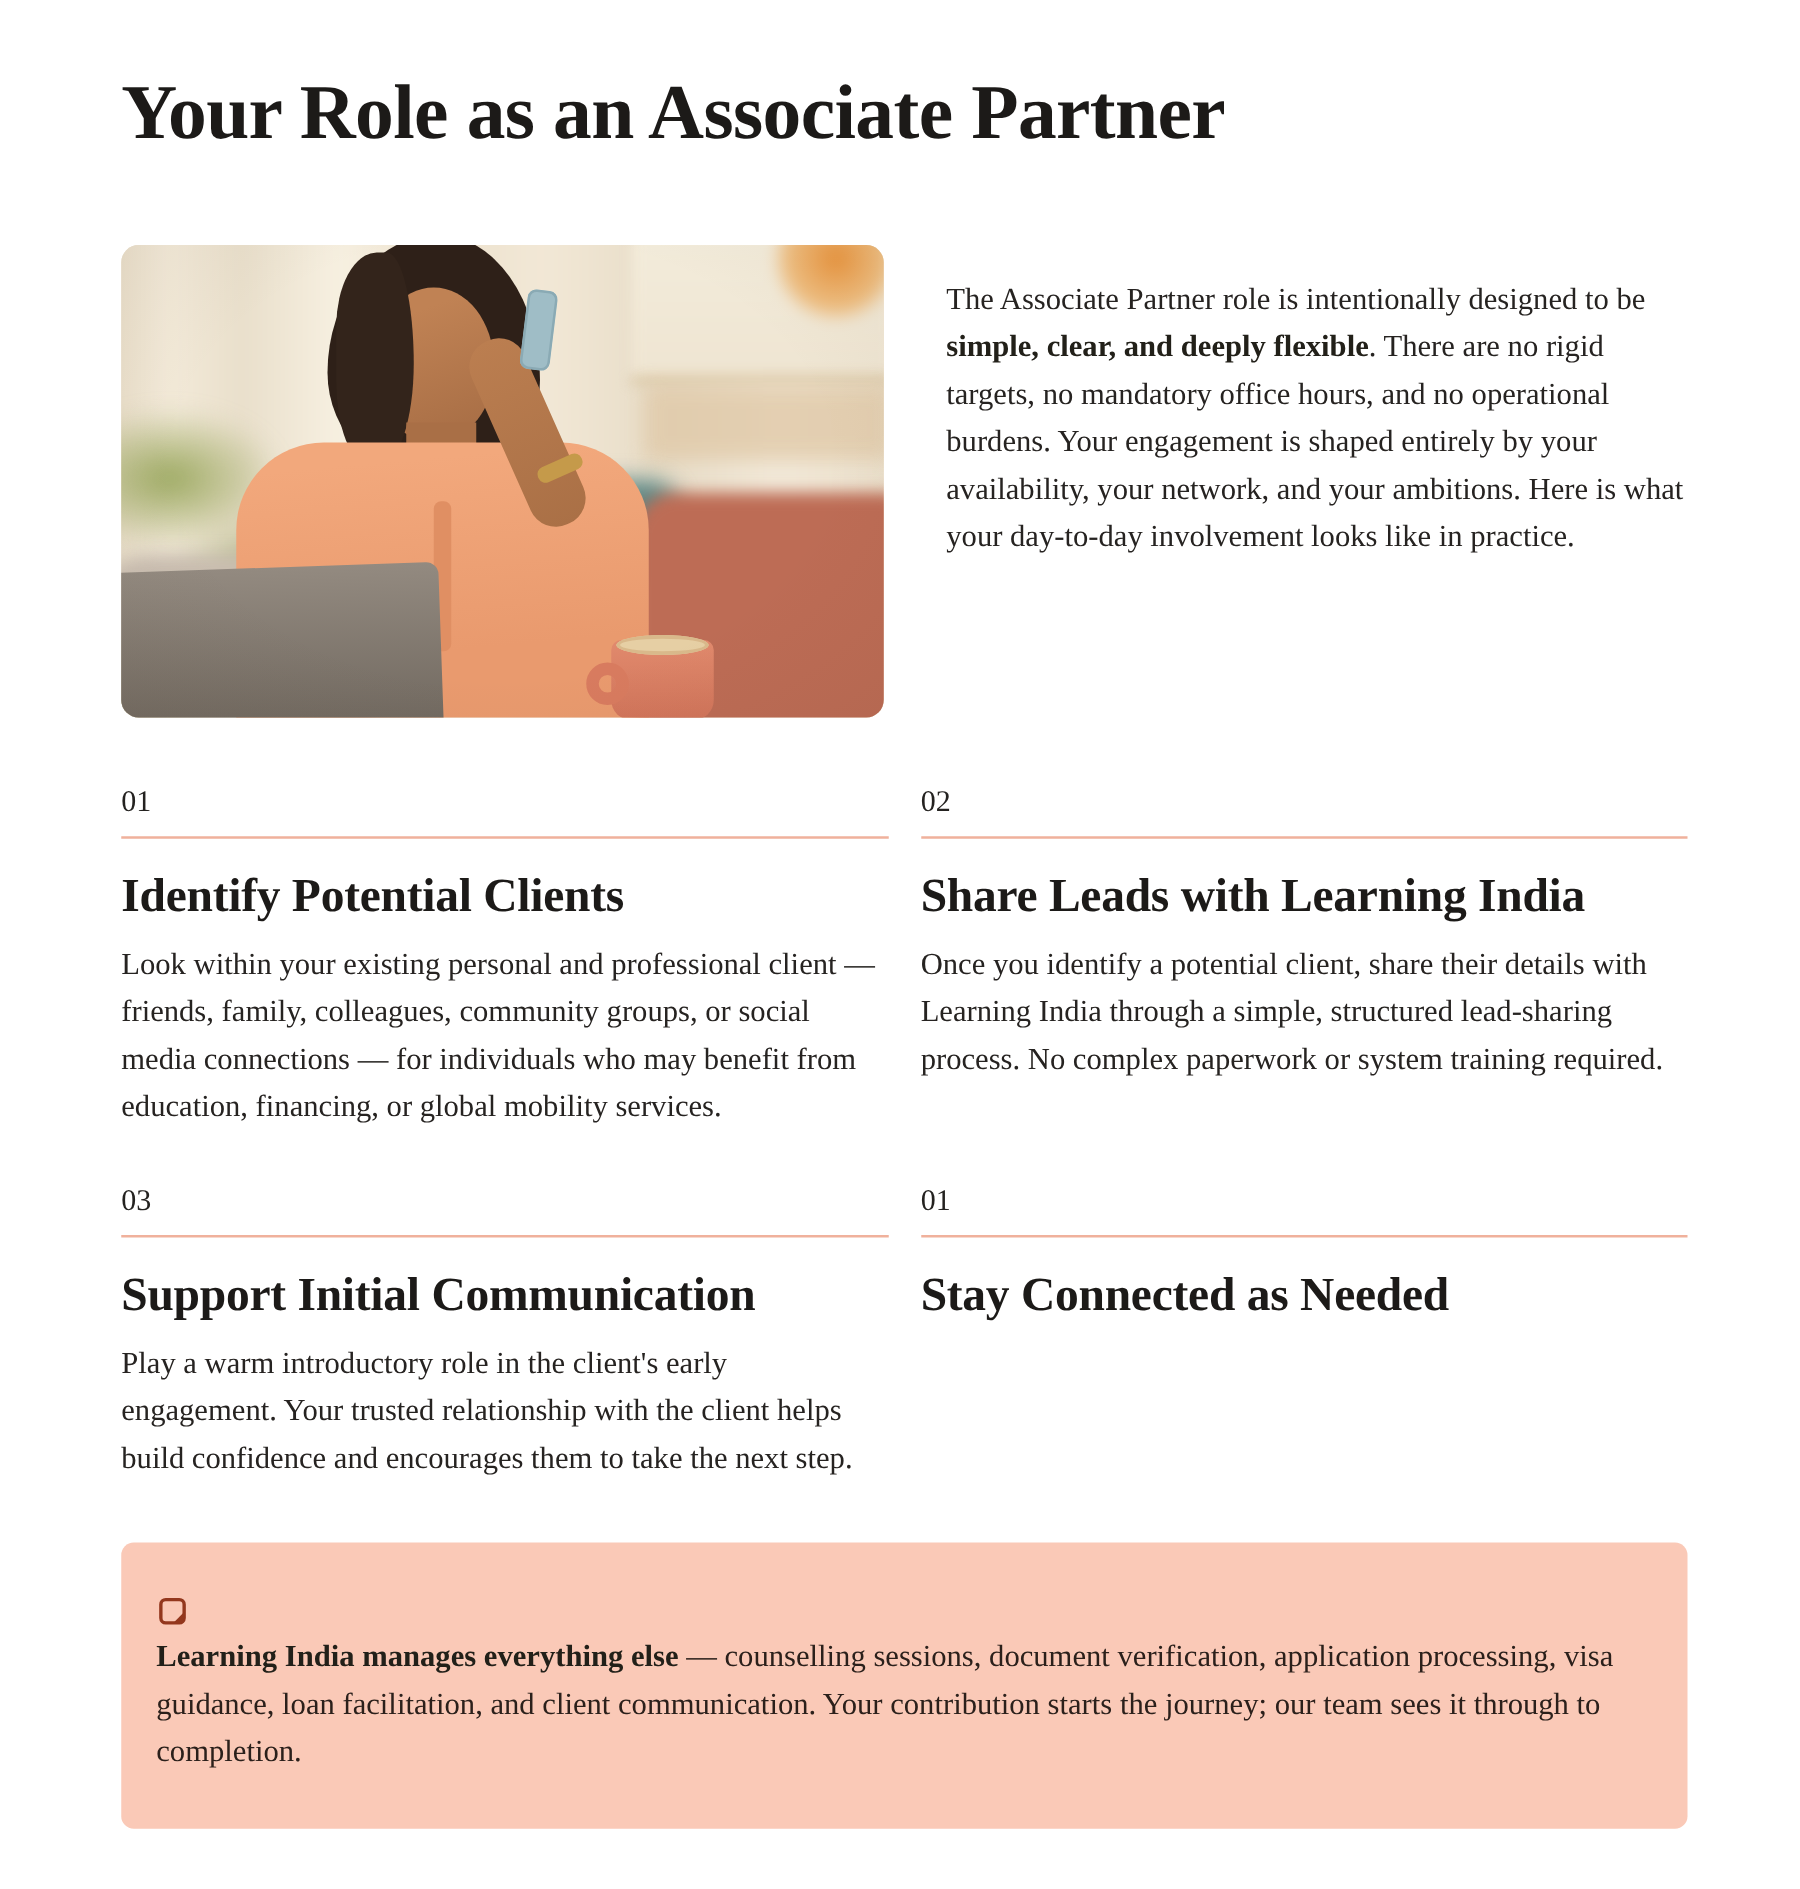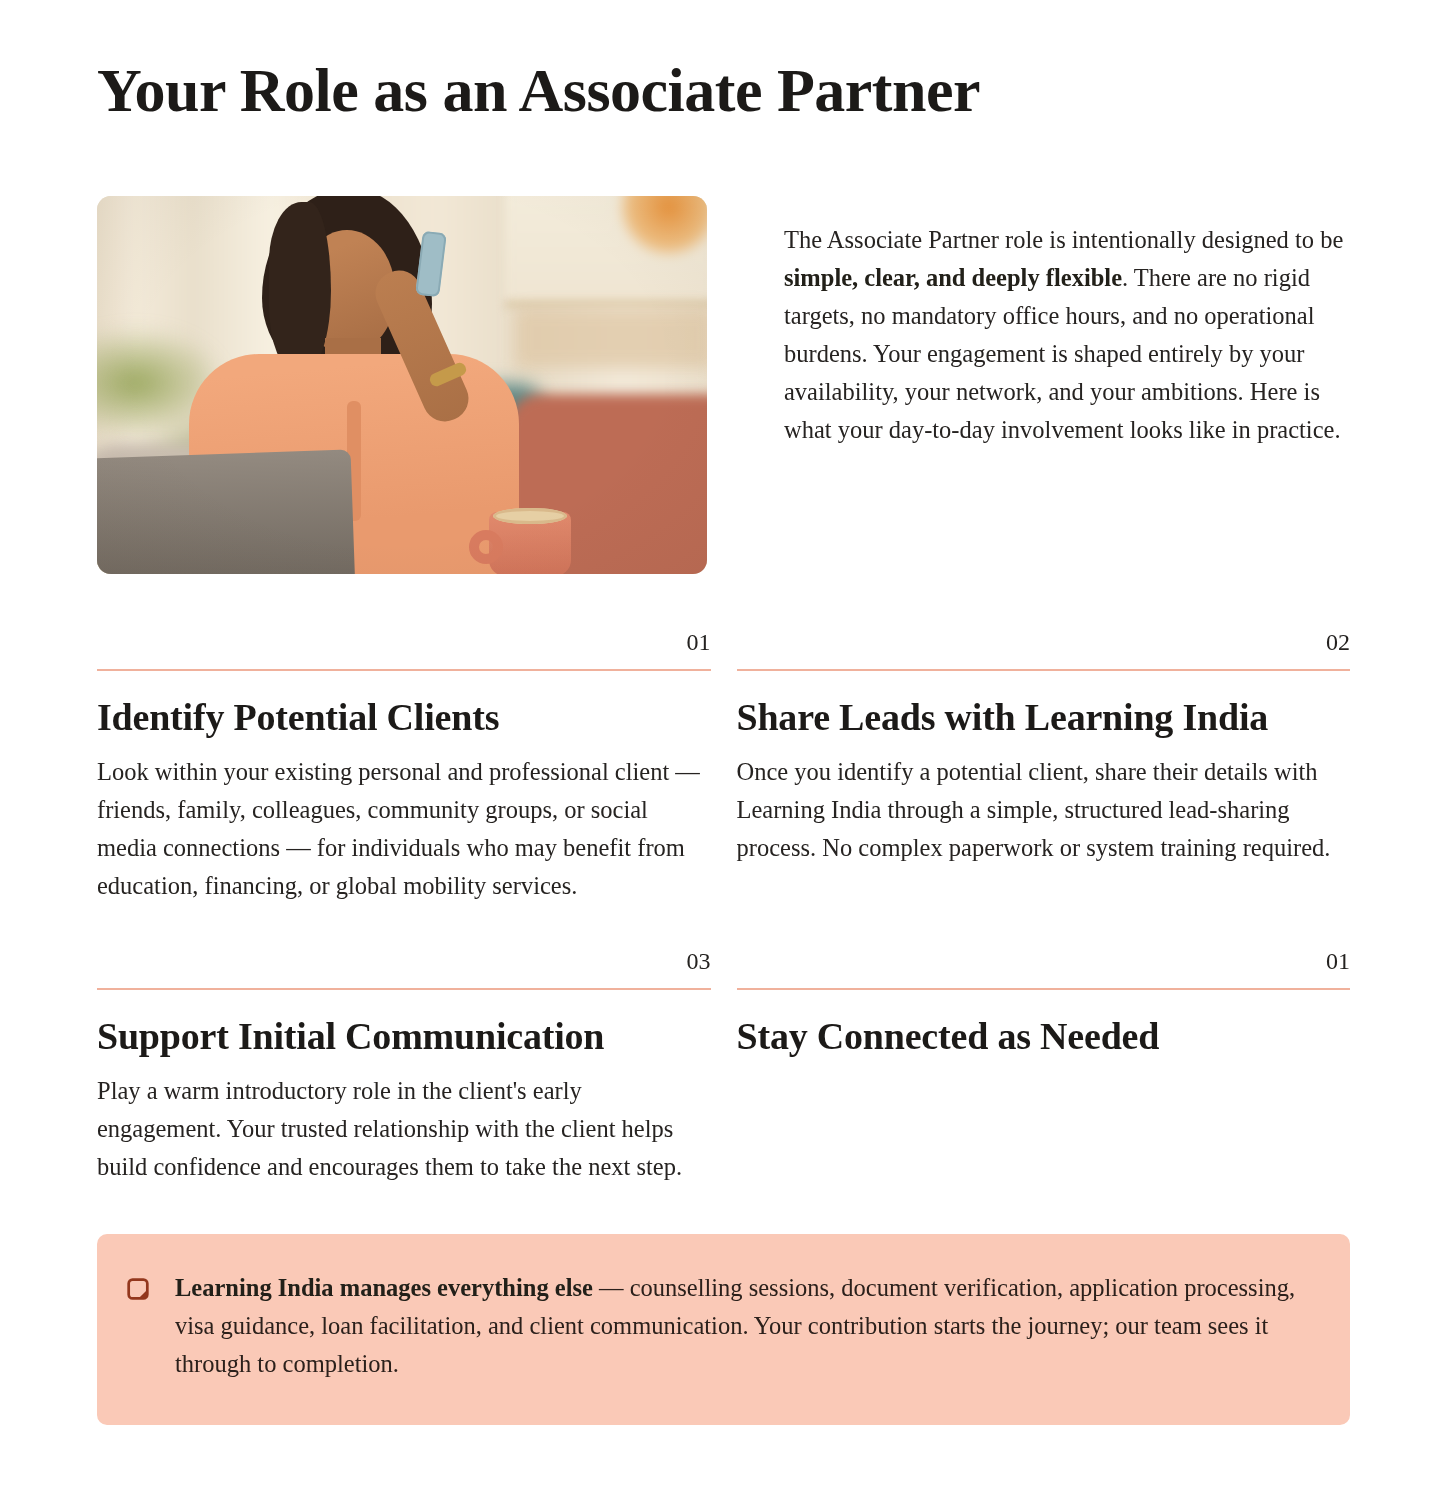--- a/index.html
+++ b/index.html
@@ -139,56 +139,57 @@
   .ph-mug-handle {
     left: 372px; top: 334px; width: 34px; height: 34px;
     border: 10px solid #d87b5f; border-radius: 50%;
   }
   .ph-vignette {
     inset: 0;
     background: radial-gradient(ellipse at 50% 45%, rgba(255,255,255,0) 60%, rgba(60,40,20,0.06) 100%);
   }
 
   .intro {
-    margin-left: 77px;
+    margin-left: 50px;
     width: 600px;
     font-size: 24.5px;
     line-height: 38px;
     color: #262321;
   }
   .intro .b, .callout-text .b { font-weight: 700; color: #222019; }
 
   
   .steps {
     display: grid;
     grid-template-columns: 1fr 1fr;
     column-gap: 26px;
     row-gap: 44px;
     margin-top: 56px;
   }
-  .step-number { font-size: 24px; line-height: 1; color: #242220; text-align: right; }
+  .step-number { font-size: 24px; line-height: 1; color: #242220; }
   .step-rule {
     height: 2px; background: #f0b19c; border: none;
     margin: 15px 0 24px 0;
   }
   .step-title {
     margin: 0 0 14px 0;
     font-size: 38px; font-weight: 700; color: #1c1a18;
     letter-spacing: -0.2px;
   }
   .step-body { margin: 0; font-size: 24.5px; line-height: 38px; color: #262321; }
 
   
   .callout {
     margin-top: 48px;
     background: #fac9b7;
     border-radius: 10px;
     padding: 35px 44px 42px 28px;
     display: flex;
     align-items: flex-start;
+    flex-direction: column;
   }
   .callout-icon { flex: 0 0 26px; margin: 7px 24px 0 0; }
   .callout-text { font-size: 24.5px; line-height: 38px; color: #2b201b; }
 </style>
 </head>
 <body>
 
 <div class="page">
 
   <h1 class="page-title">Your Role as an Associate Partner</h1>

